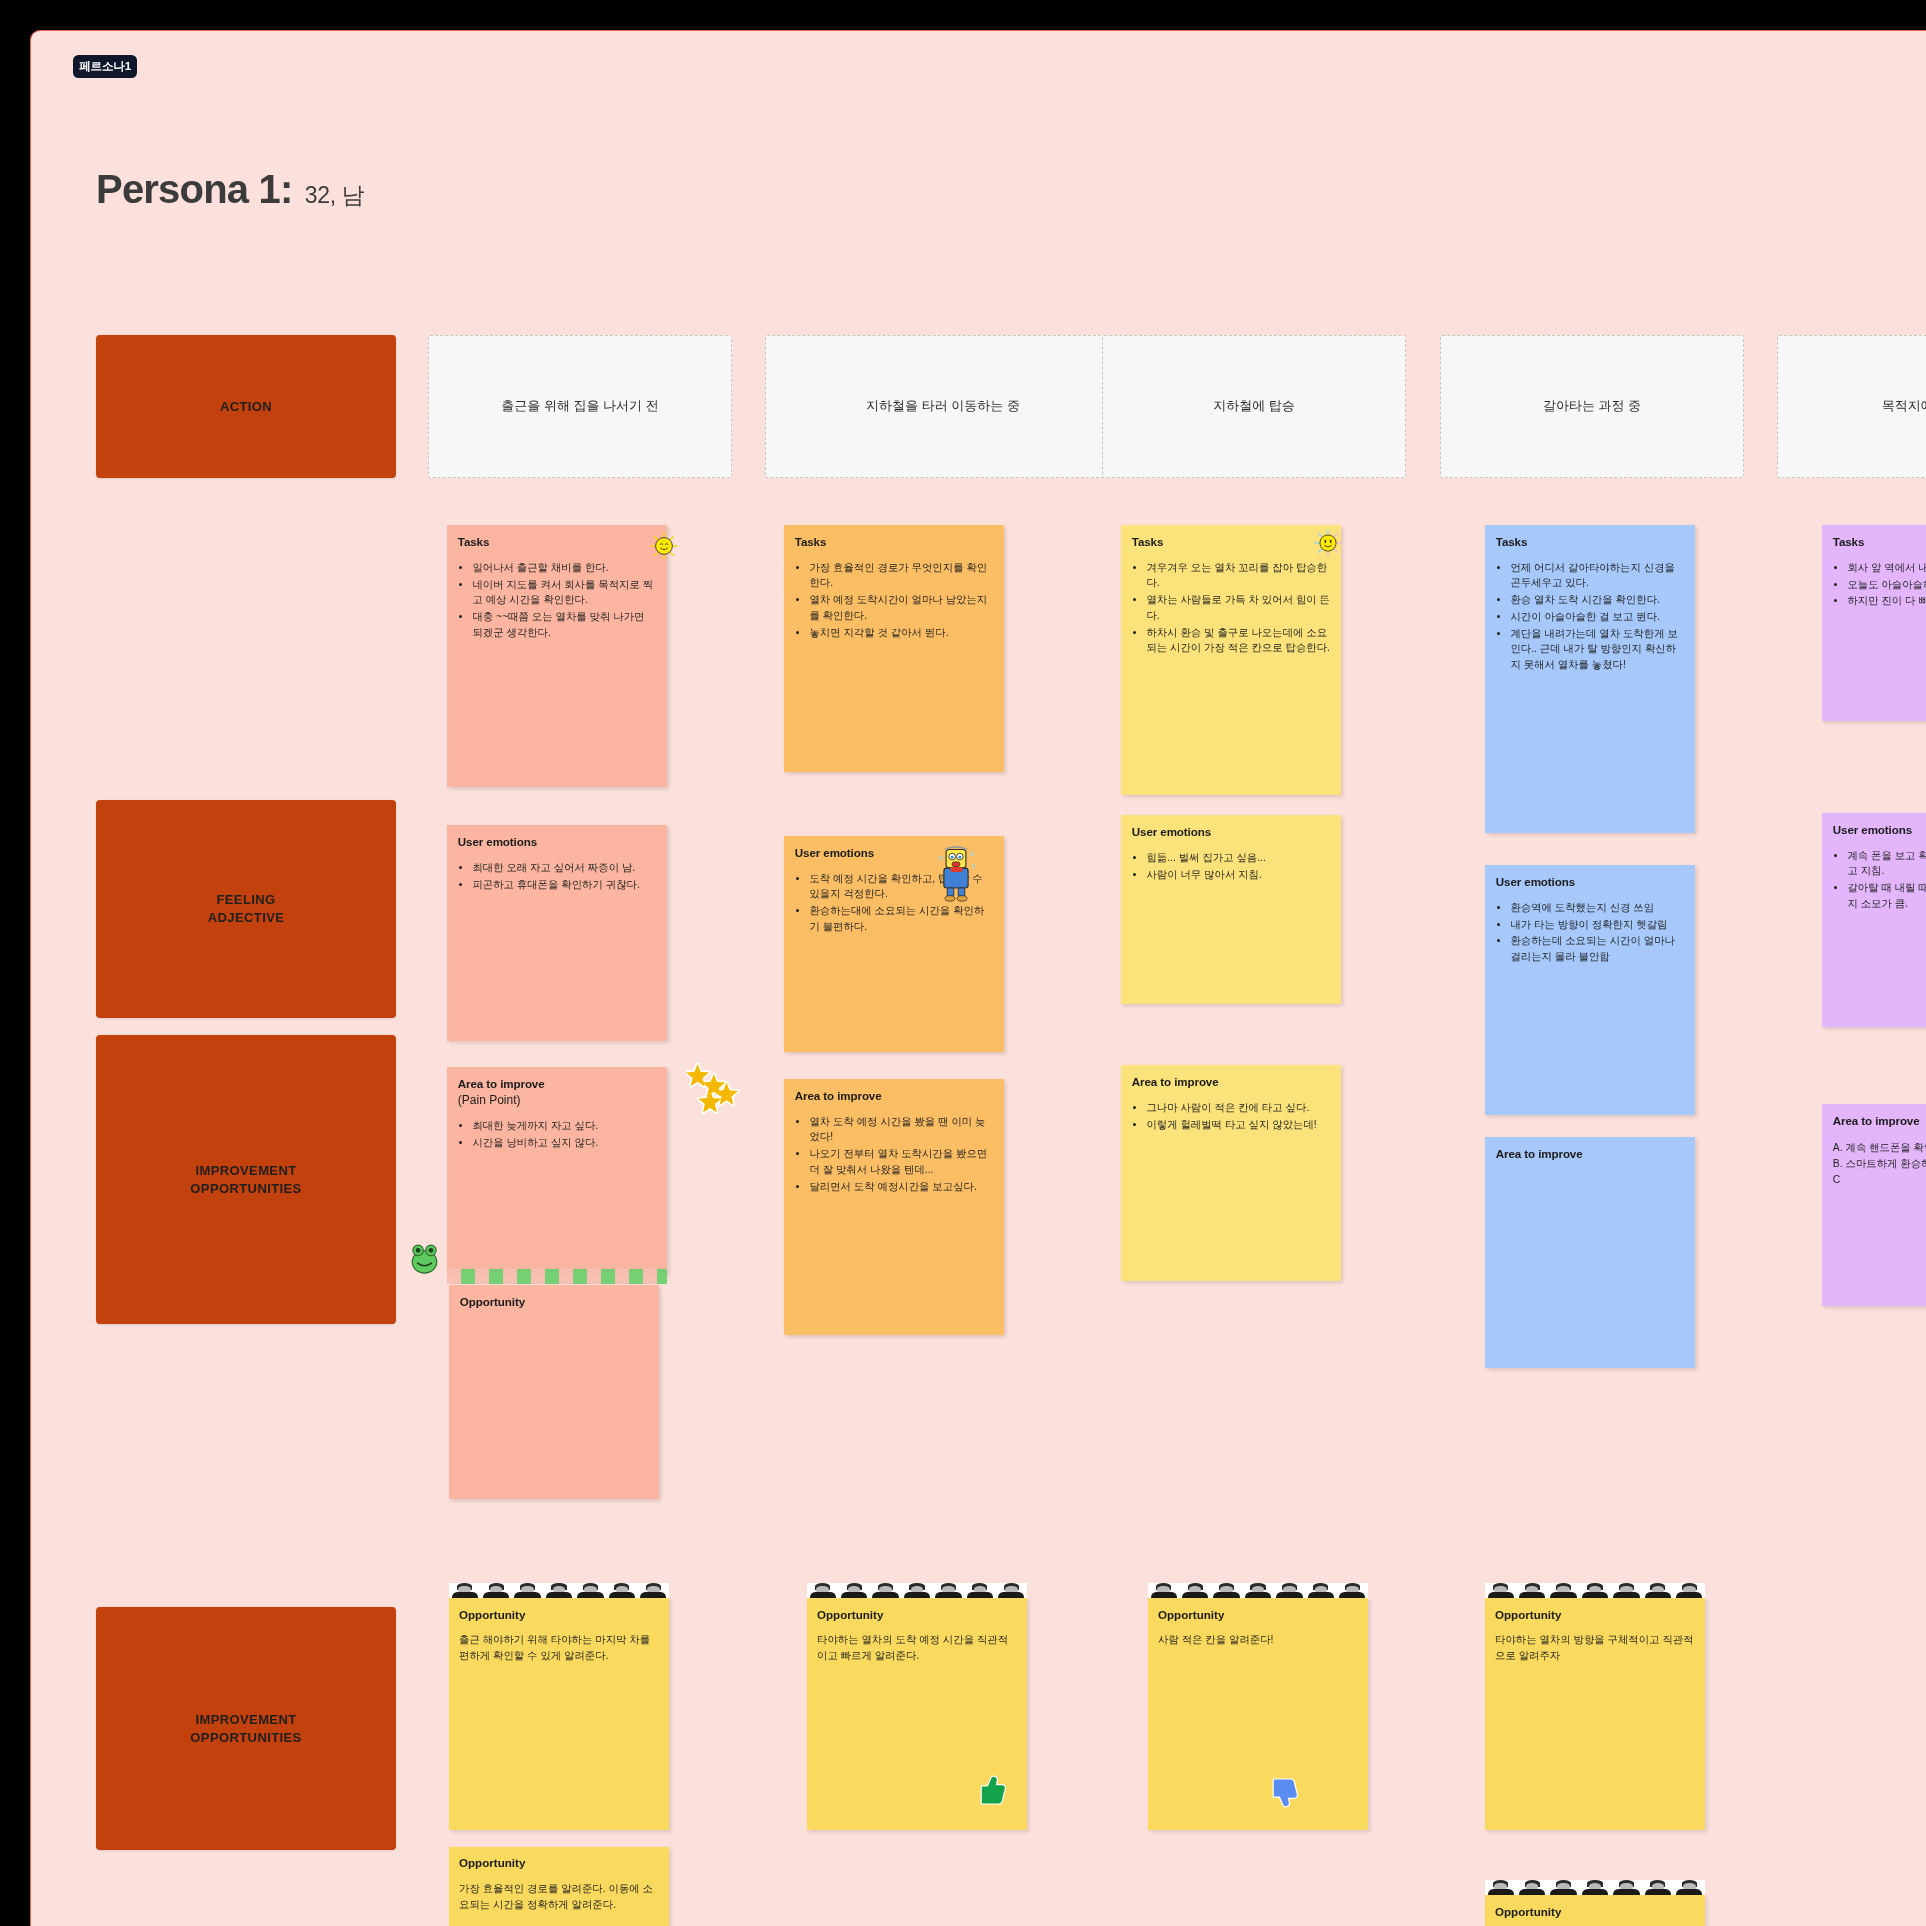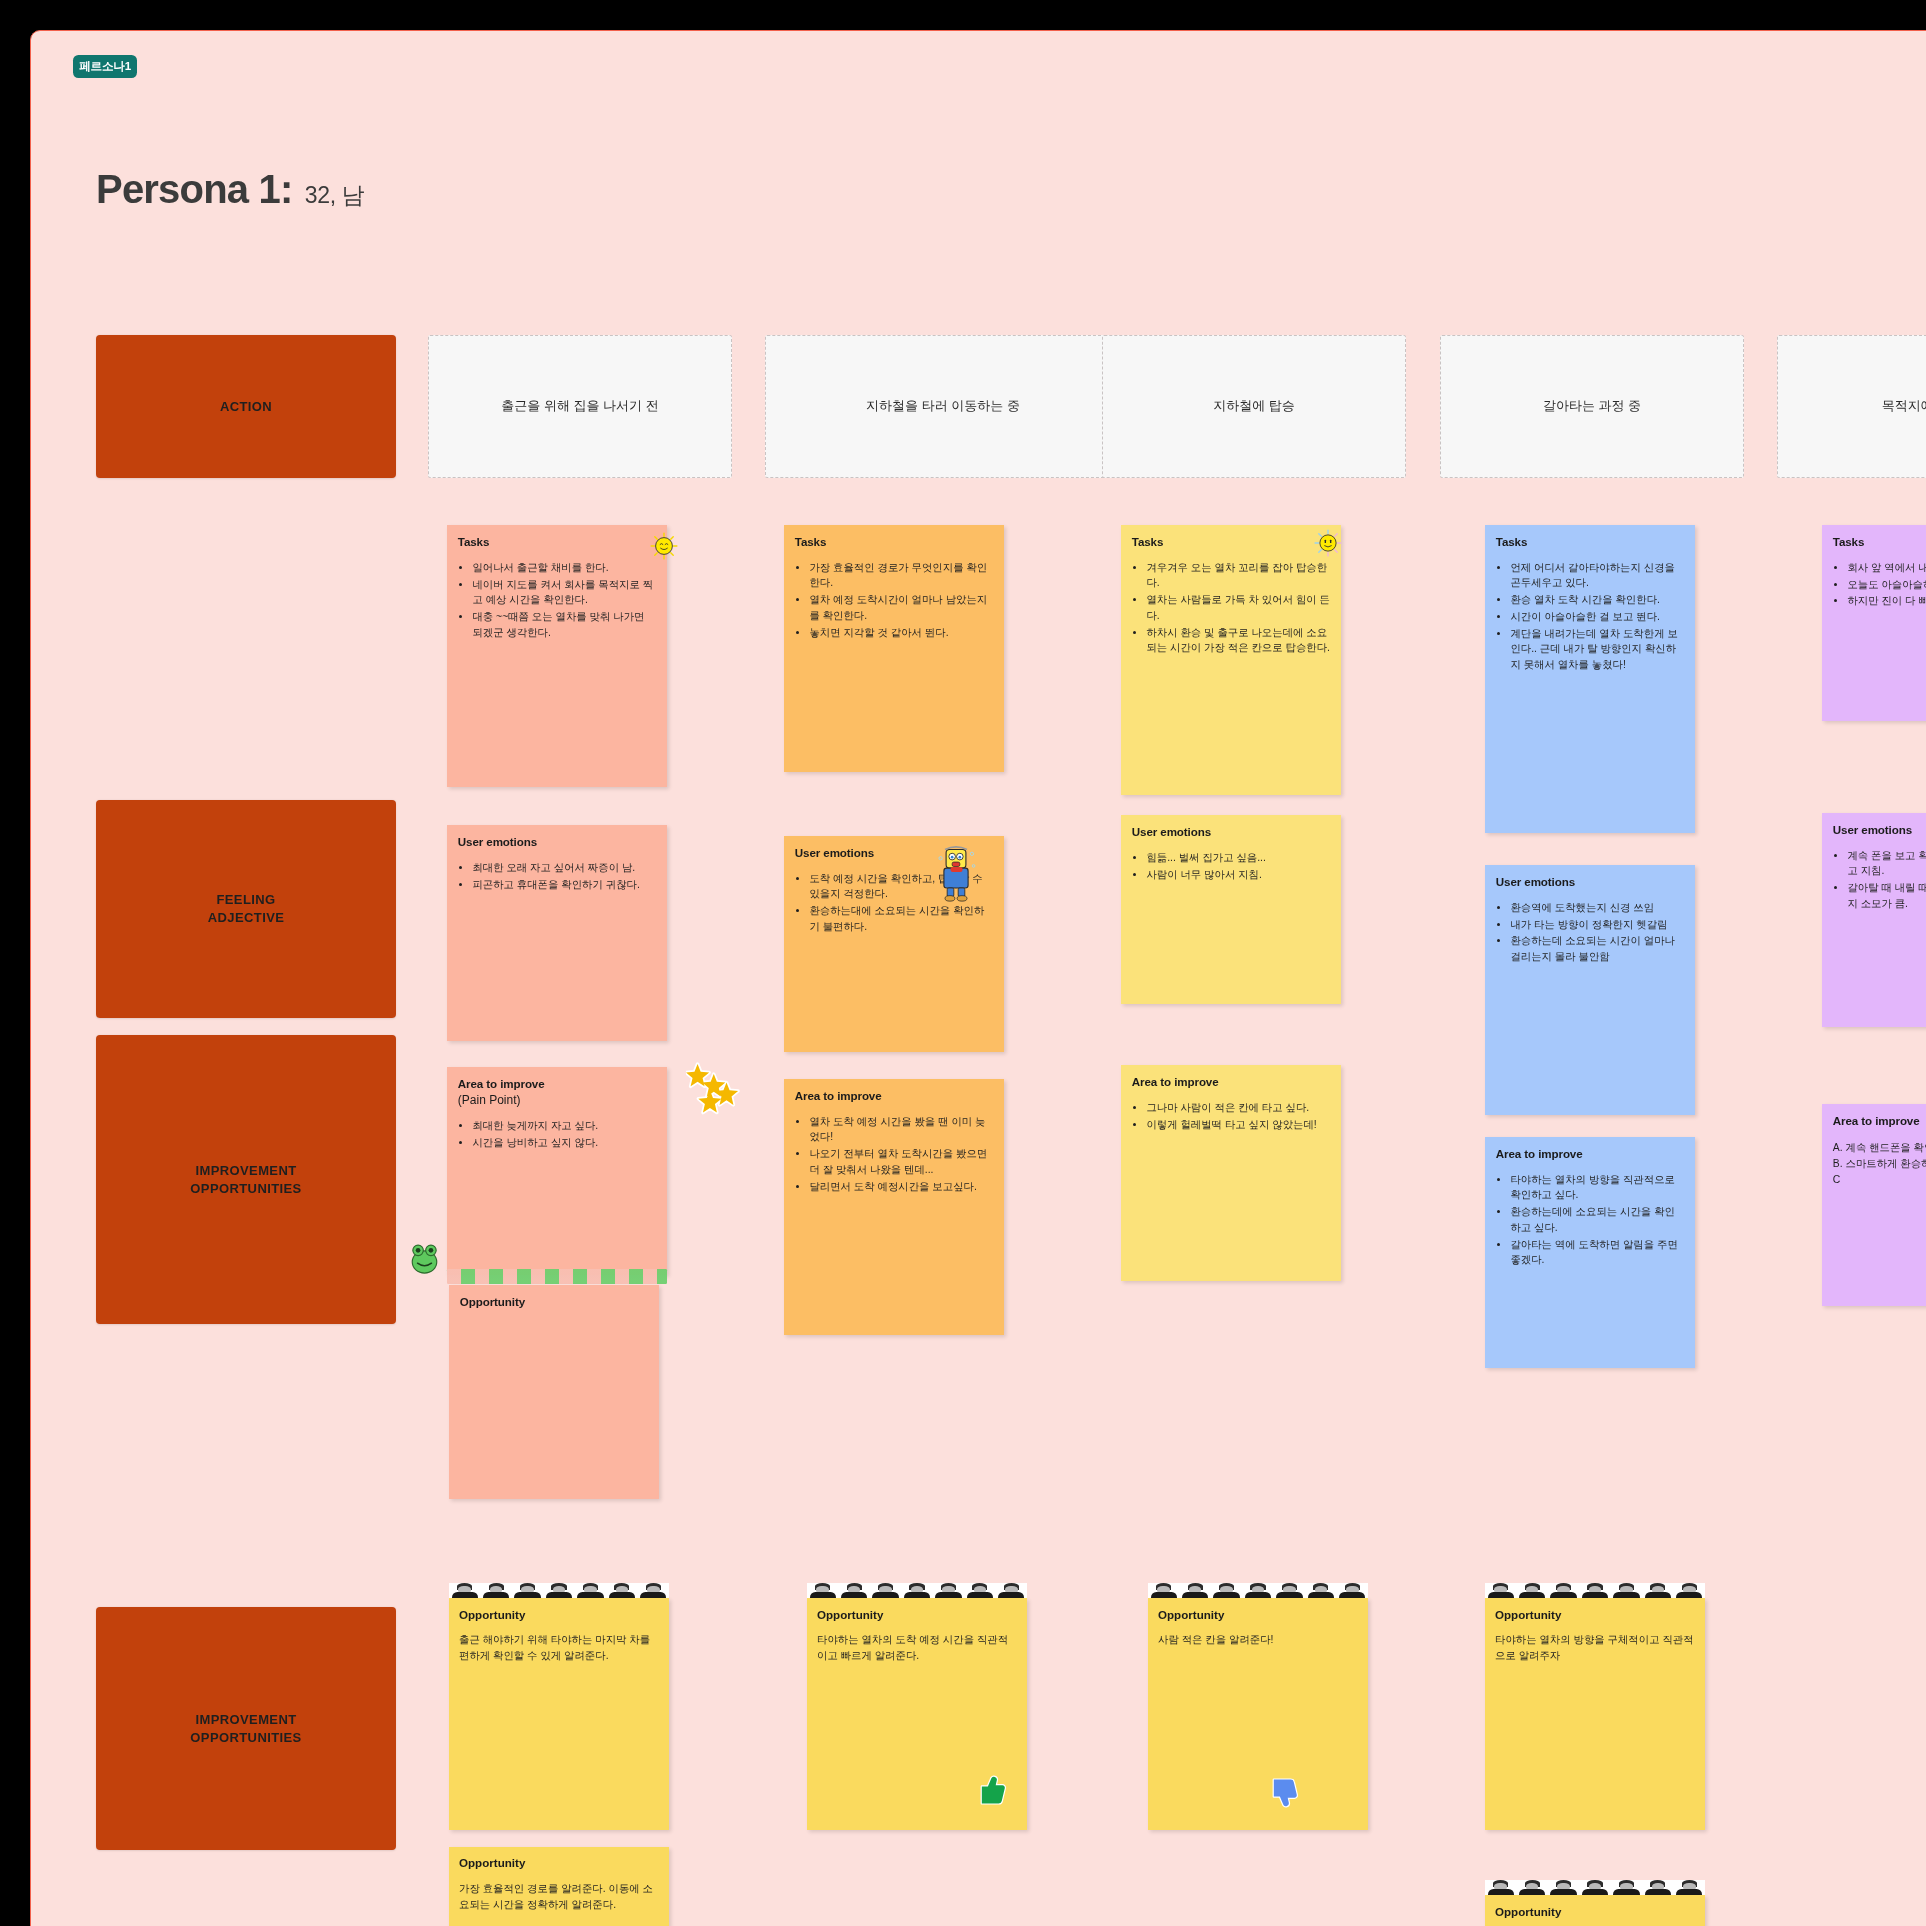--- a/index.html
+++ b/index.html
@@ -16,21 +16,21 @@
     left: 30px; top: 30px;
     width: 2392px; height: 2639px;
     background: #fce0dc;
     border-radius: 10px;
     border: 1.2px solid #f2604c;
     overflow: hidden;
   }
   #persona-tag {
     position: absolute;
     left: 42px; top: 24px;
-    background: #0f766e;
+    background: #0f172a;
     color: #ffffff;
     font-size: 11.6px;
     font-weight: 700;
     padding: 3.5px 6.2px 4.2px 6.2px;
     border-radius: 5.4px;
     letter-spacing: -0.2px;
     z-index: 60;
     white-space: nowrap;
   }
   #title {
@@ -376,25 +376,20 @@
   <div class="card" style="left:1090px;top:1034px;width:220px;height:216px;background:#fbe27a;">
     <div class="ctitle">Area to improve</div>
     <ul>
       <li>그나마 사람이 적은 칸에 타고 싶다.</li>
       <li>이렇게 헐레벌떡 타고 싶지 않았는데!</li>
     </ul>
   </div>
 
   <div class="card" style="left:1454px;top:1106px;width:210px;height:231px;background:#a6c8fb;">
     <div class="ctitle">Area to improve</div>
-    <ul>
-      <li>타야하는 열차의 방향을 직관적으로 확인하고 싶다.</li>
-      <li>환승하는데에 소요되는 시간을 확인하고 싶다.</li>
-      <li>갈아타는 역에 도착하면 알림을 주면 좋겠다.</li>
-    </ul>
   </div>
 
   <div class="card" style="left:1791px;top:1073px;width:210px;height:202px;background:#e3b6fb;">
     <div class="ctitle">Area to improve</div>
     <div class="ptext">A. 계속 핸드폰을 확인하지 않고 싶다.
 B. 스마트하게 환승하고, 내리고 싶다.
 C</div>
   </div>
 
   <div class="oppcard" style="left:418px;top:1552px;width:220px;height:247px;">

